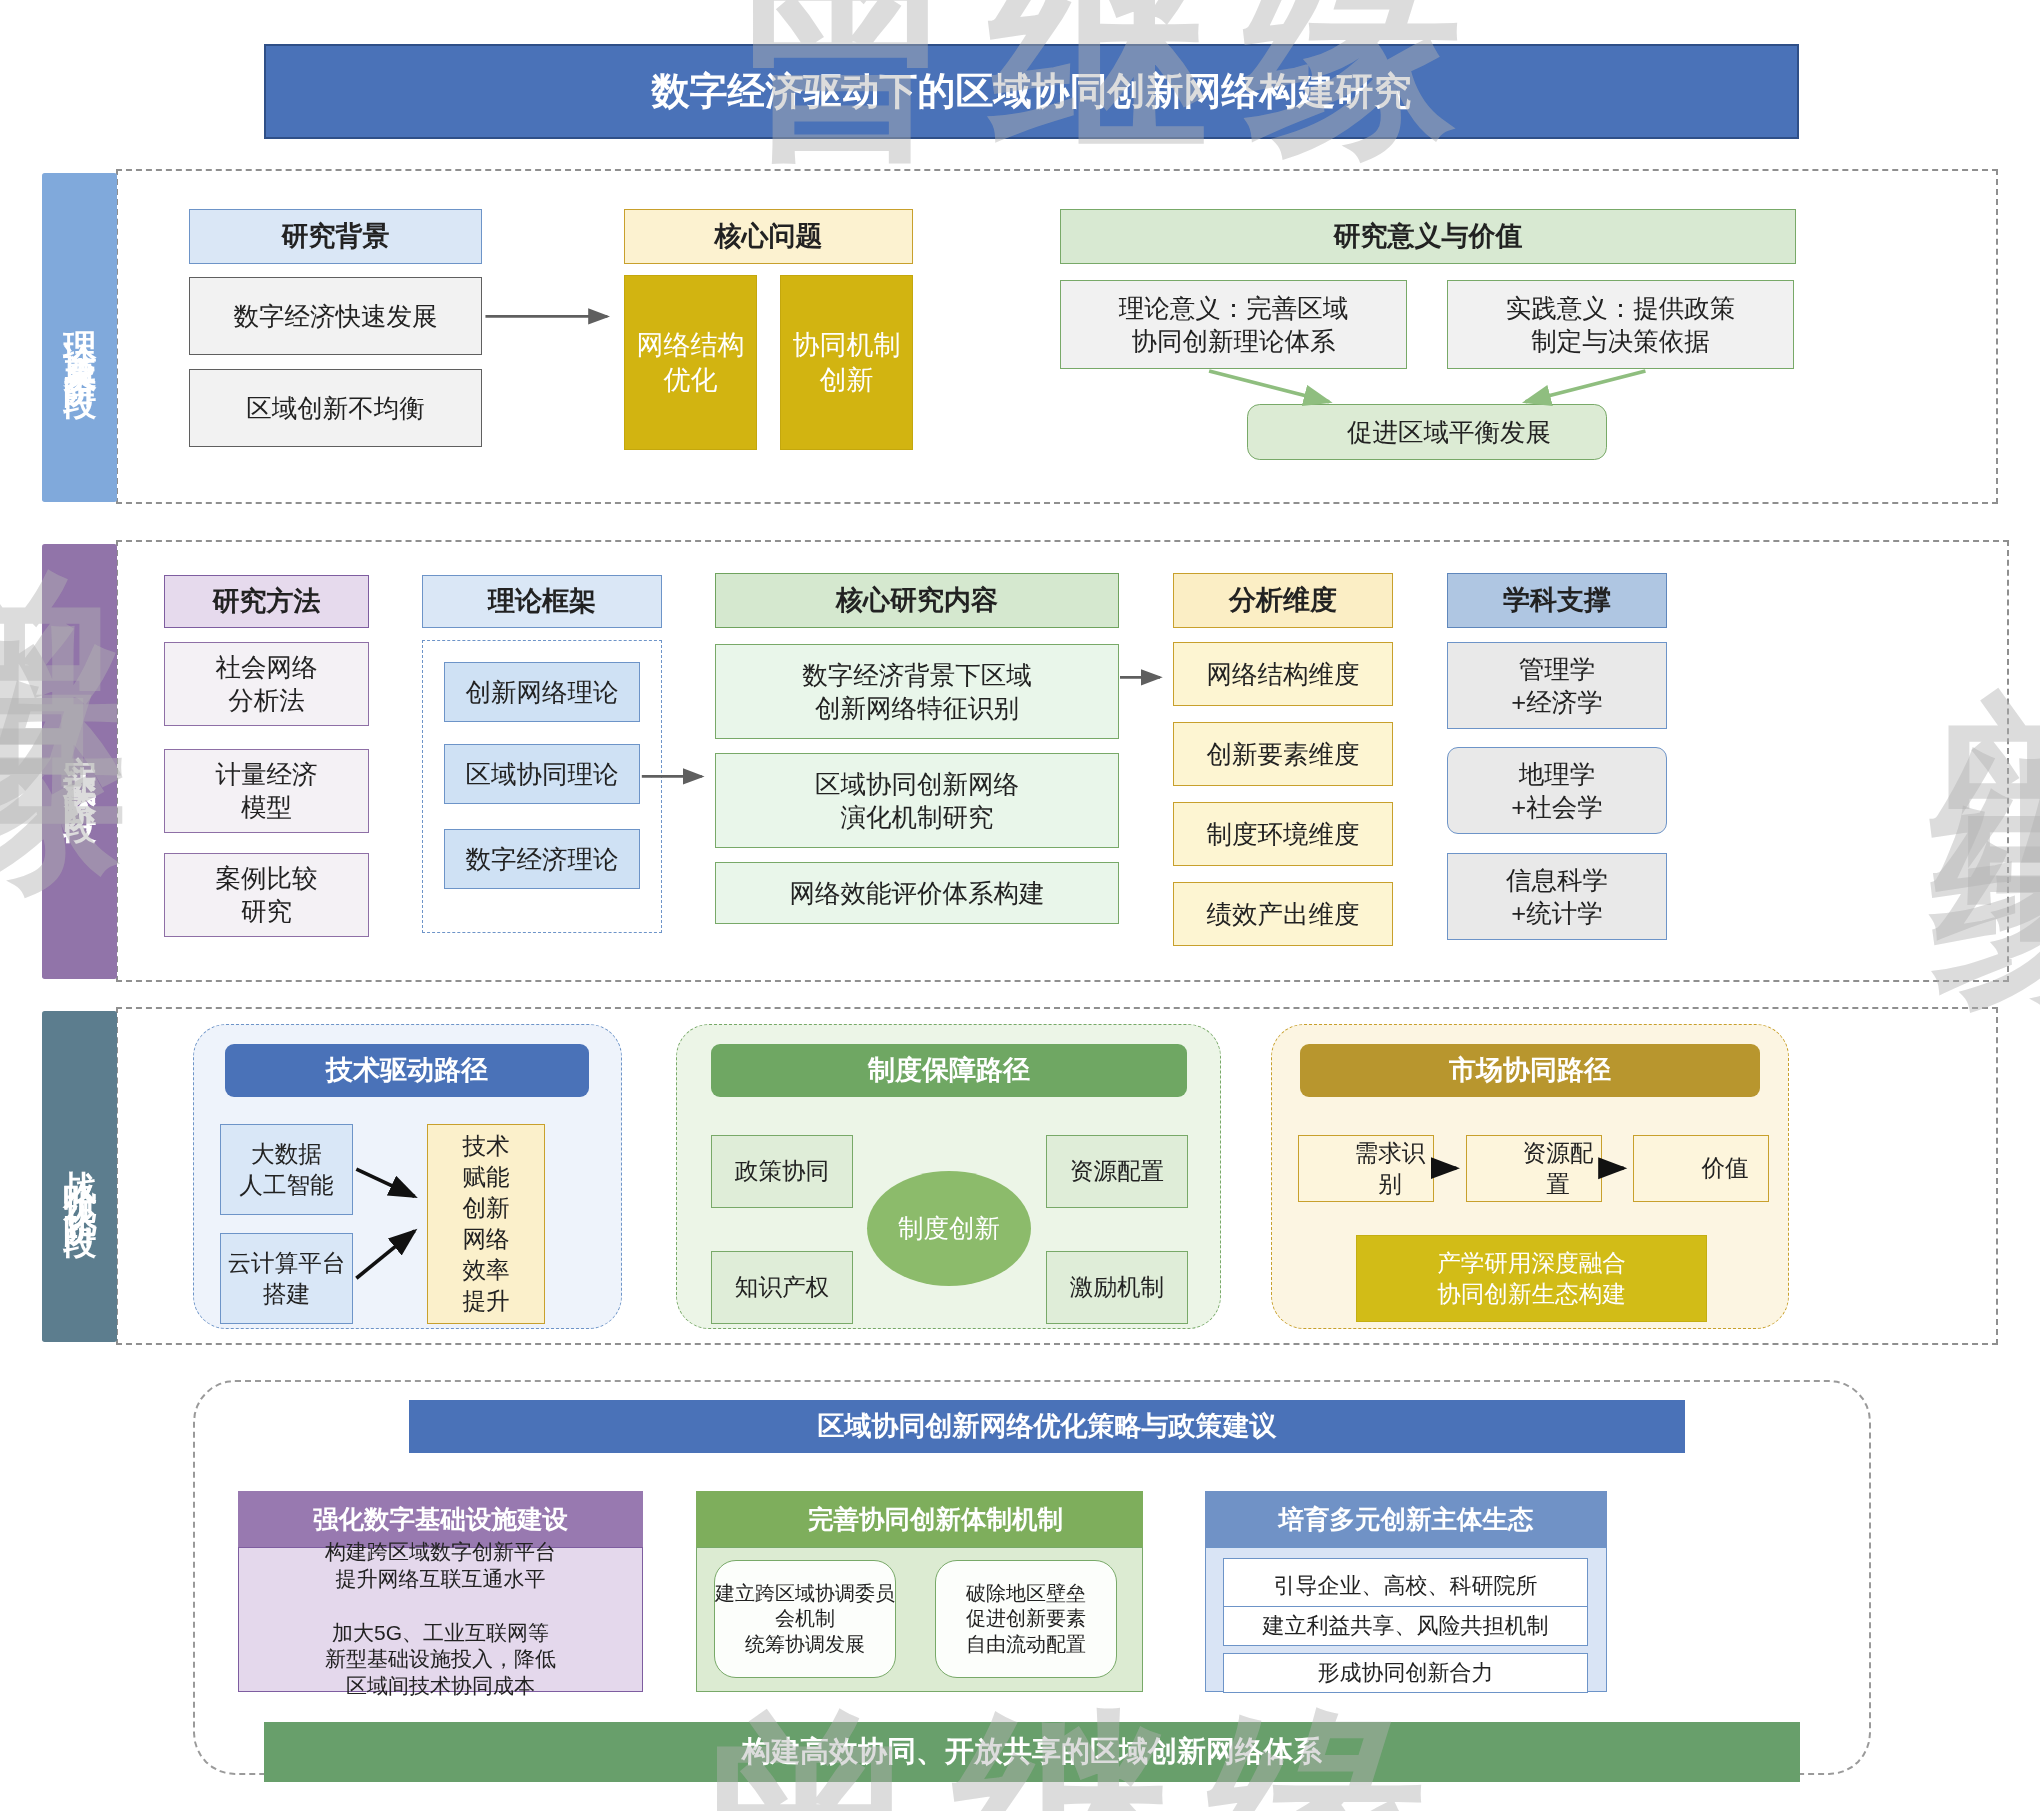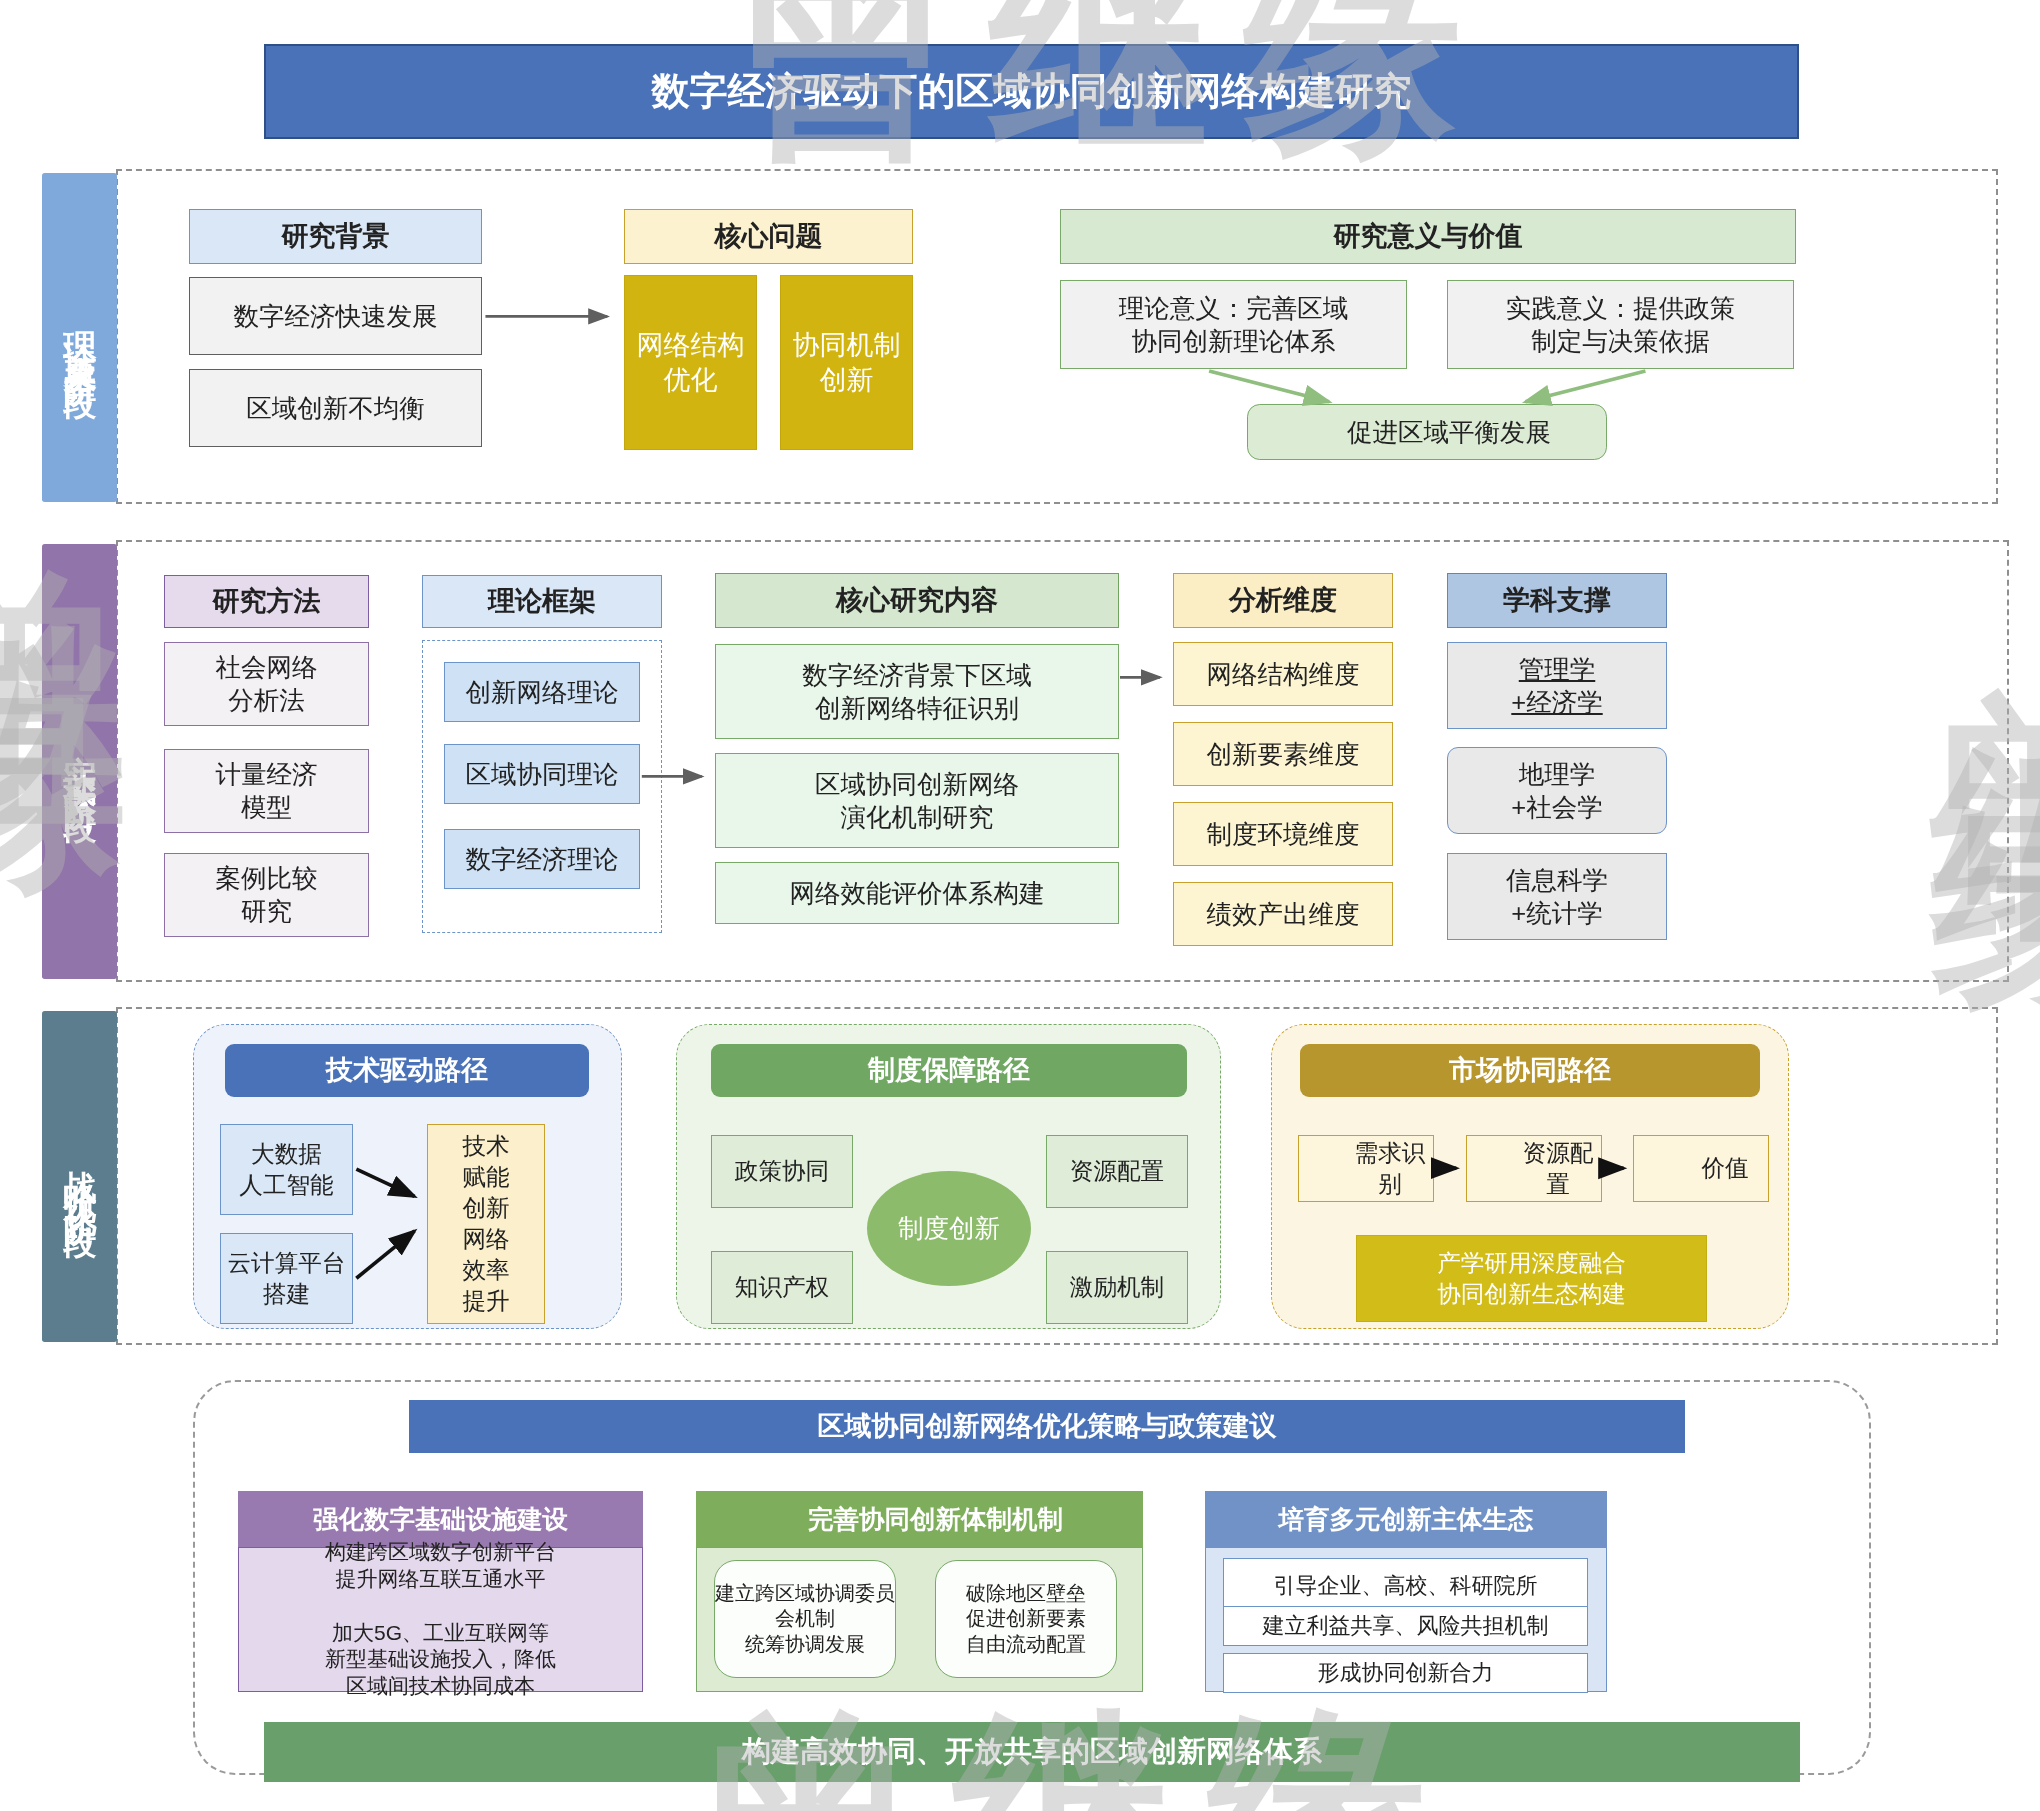--- a/index.html
+++ b/index.html
@@ -111,21 +111,21 @@
 演化机制研究</div>
   <div class="box box-lgreen" style="left:715px;top:862px;width:404px;height:62px;">网络效能评价体系构建</div>
 
   <div class="box hdr-cream2" style="left:1173px;top:573px;width:220px;height:55px;">分析维度</div>
   <div class="box box-cream" style="left:1173px;top:642px;width:220px;height:64px;">网络结构维度</div>
   <div class="box box-cream" style="left:1173px;top:722px;width:220px;height:64px;">创新要素维度</div>
   <div class="box box-cream" style="left:1173px;top:802px;width:220px;height:64px;">制度环境维度</div>
   <div class="box box-cream" style="left:1173px;top:882px;width:220px;height:64px;">绩效产出维度</div>
 
   <div class="box hdr-mblue" style="left:1447px;top:573px;width:220px;height:55px;">学科支撑</div>
-  <div class="box box-grayblue" style="left:1447px;top:642px;width:220px;height:87px;text-decoration:underline;">管理学
+  <div class="box box-grayblue" style="left:1447px;top:642px;width:220px;height:87px;">管理学
 +经济学</div>
   <div class="box box-grayblue" style="left:1447px;top:747px;width:220px;height:87px;border-radius:11px;">地理学
 +社会学</div>
   <div class="box box-grayblue" style="left:1447px;top:853px;width:220px;height:87px;">信息科学
 +统计学</div>
 
   <div class="stage" style="left:116px;top:1007px;width:1882px;height:338px;"></div>
   <div class="vtab" style="left:42px;top:1011px;width:75px;height:331px;background:#5c7d8e;">战略优化阶段</div>
 
   <div class="abs cont-tech" style="left:193px;top:1024px;width:429px;height:305px;"></div>

